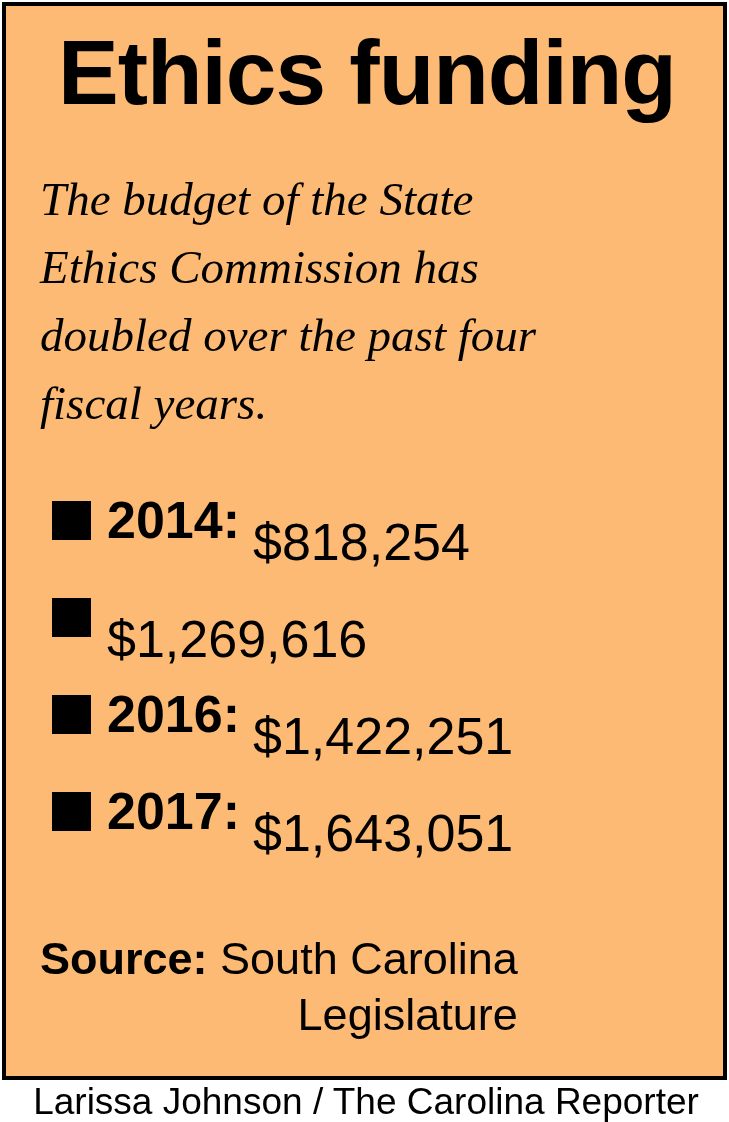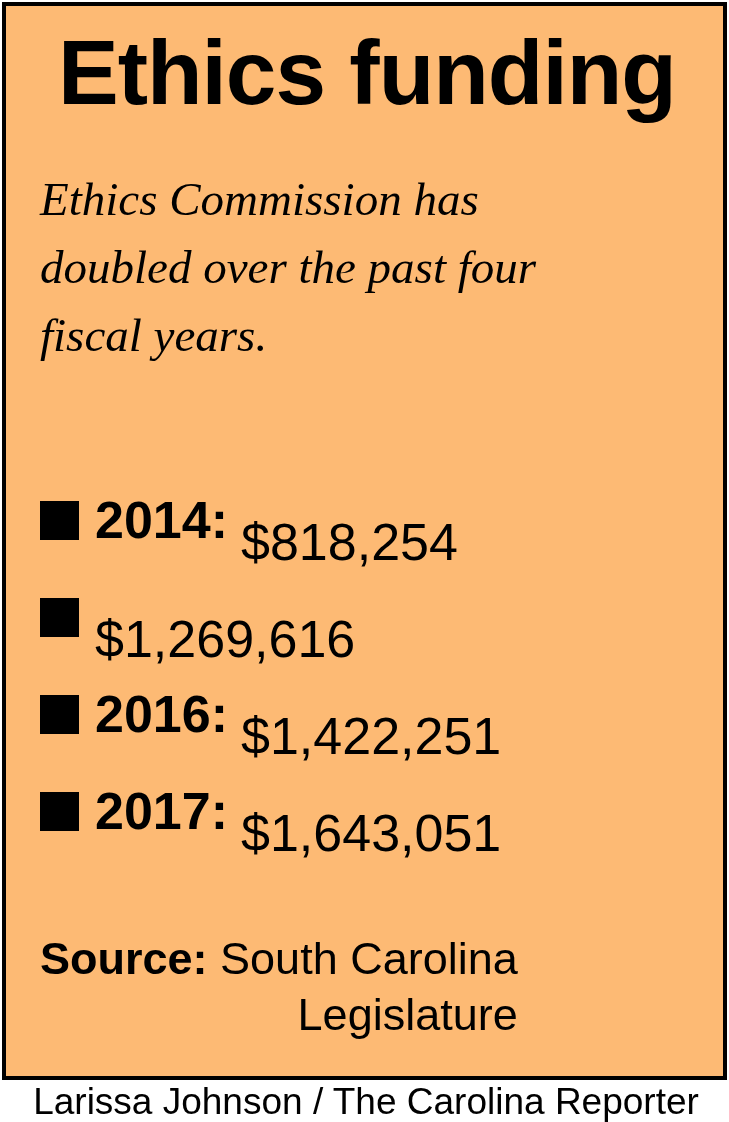--- a/index.html
+++ b/index.html
@@ -35,21 +35,21 @@
     left: 34px; top: 159px;
     font-family: "Liberation Serif", serif;
     font-style: italic;
     font-size: 47px;
     line-height: 68px;
     white-space: nowrap;
   }
 
   .list {
     position: absolute;
-    left: 34px; top: 488px;
+    left: 46px; top: 488px;
     list-style: none;
   }
   .item {
     display: flex;
     align-items: center;
     height: 52px;
     margin-bottom: 45px;
     font-size: 52px;
     line-height: 1;
     white-space: nowrap;
@@ -83,20 +83,21 @@
   }
 </style>
 </head>
 <body>
 
 <div class="panel">
 
   <h1 class="title">Ethics funding</h1>
 
   <div class="para">
+    <div>The budget of the State</div>
     <div>Ethics Commission has</div>
     <div>doubled over the past four</div>
     <div>fiscal years.</div>
   </div>
 
   <ul class="list">
     <li class="item">
       <span class="sq"></span>
       <span class="year">2014:</span>
       <span class="amt">$818,254</span>

